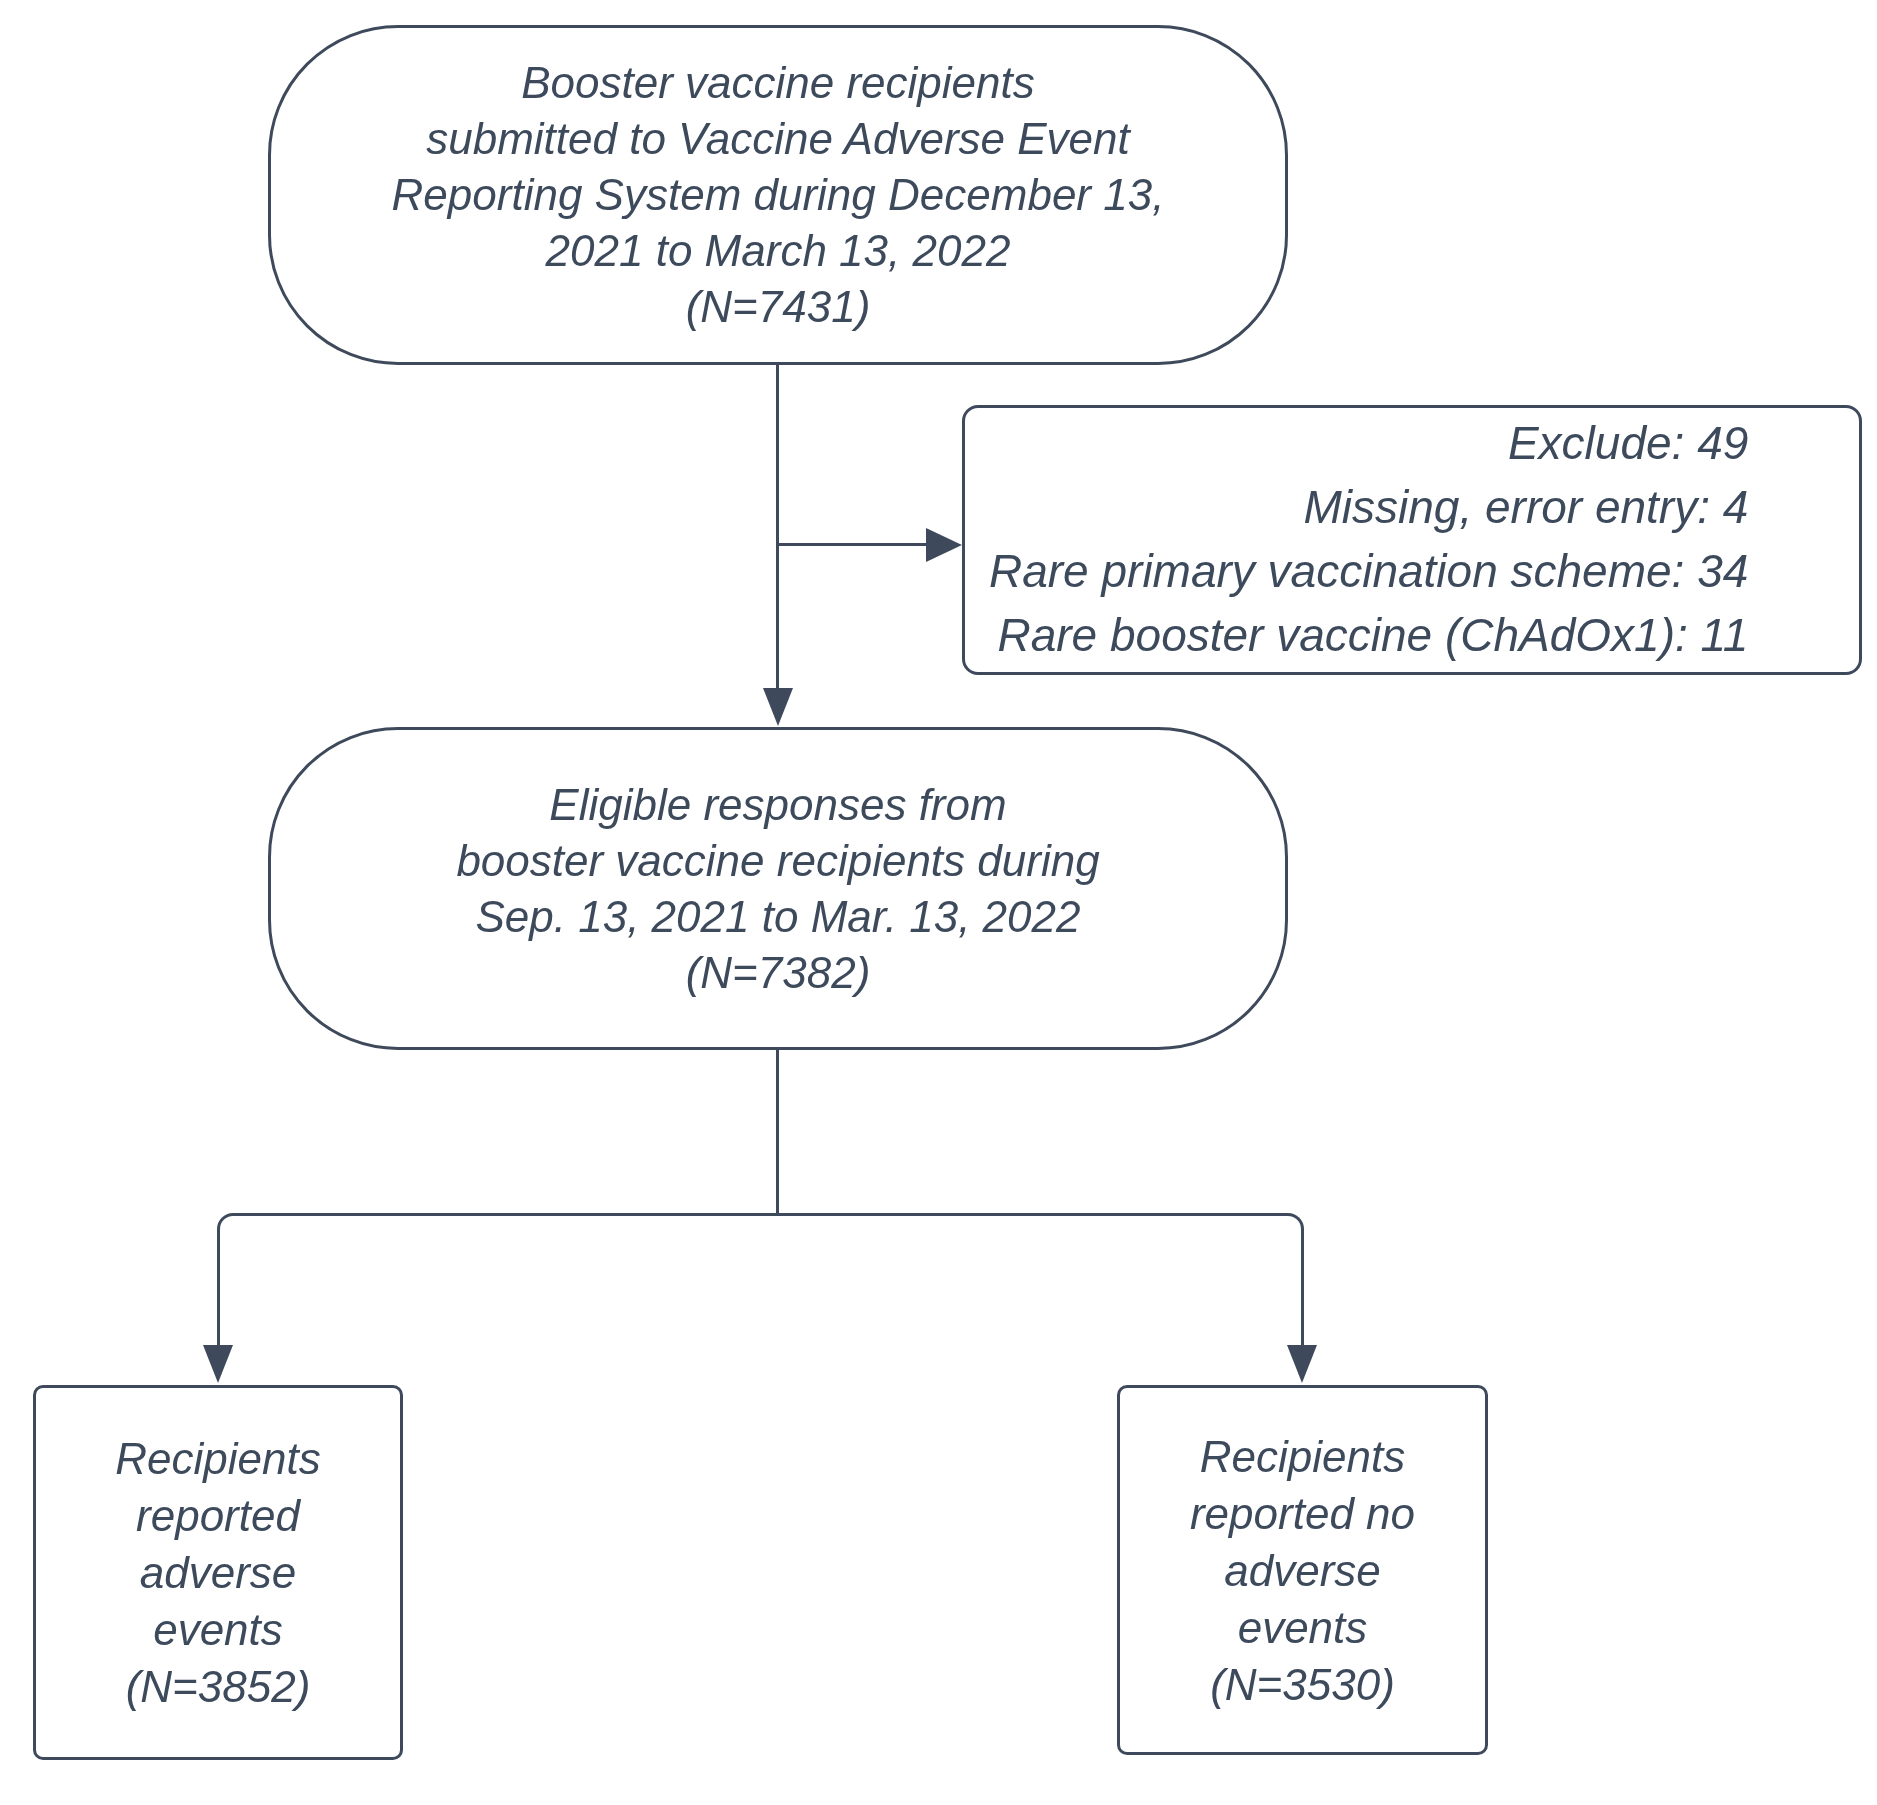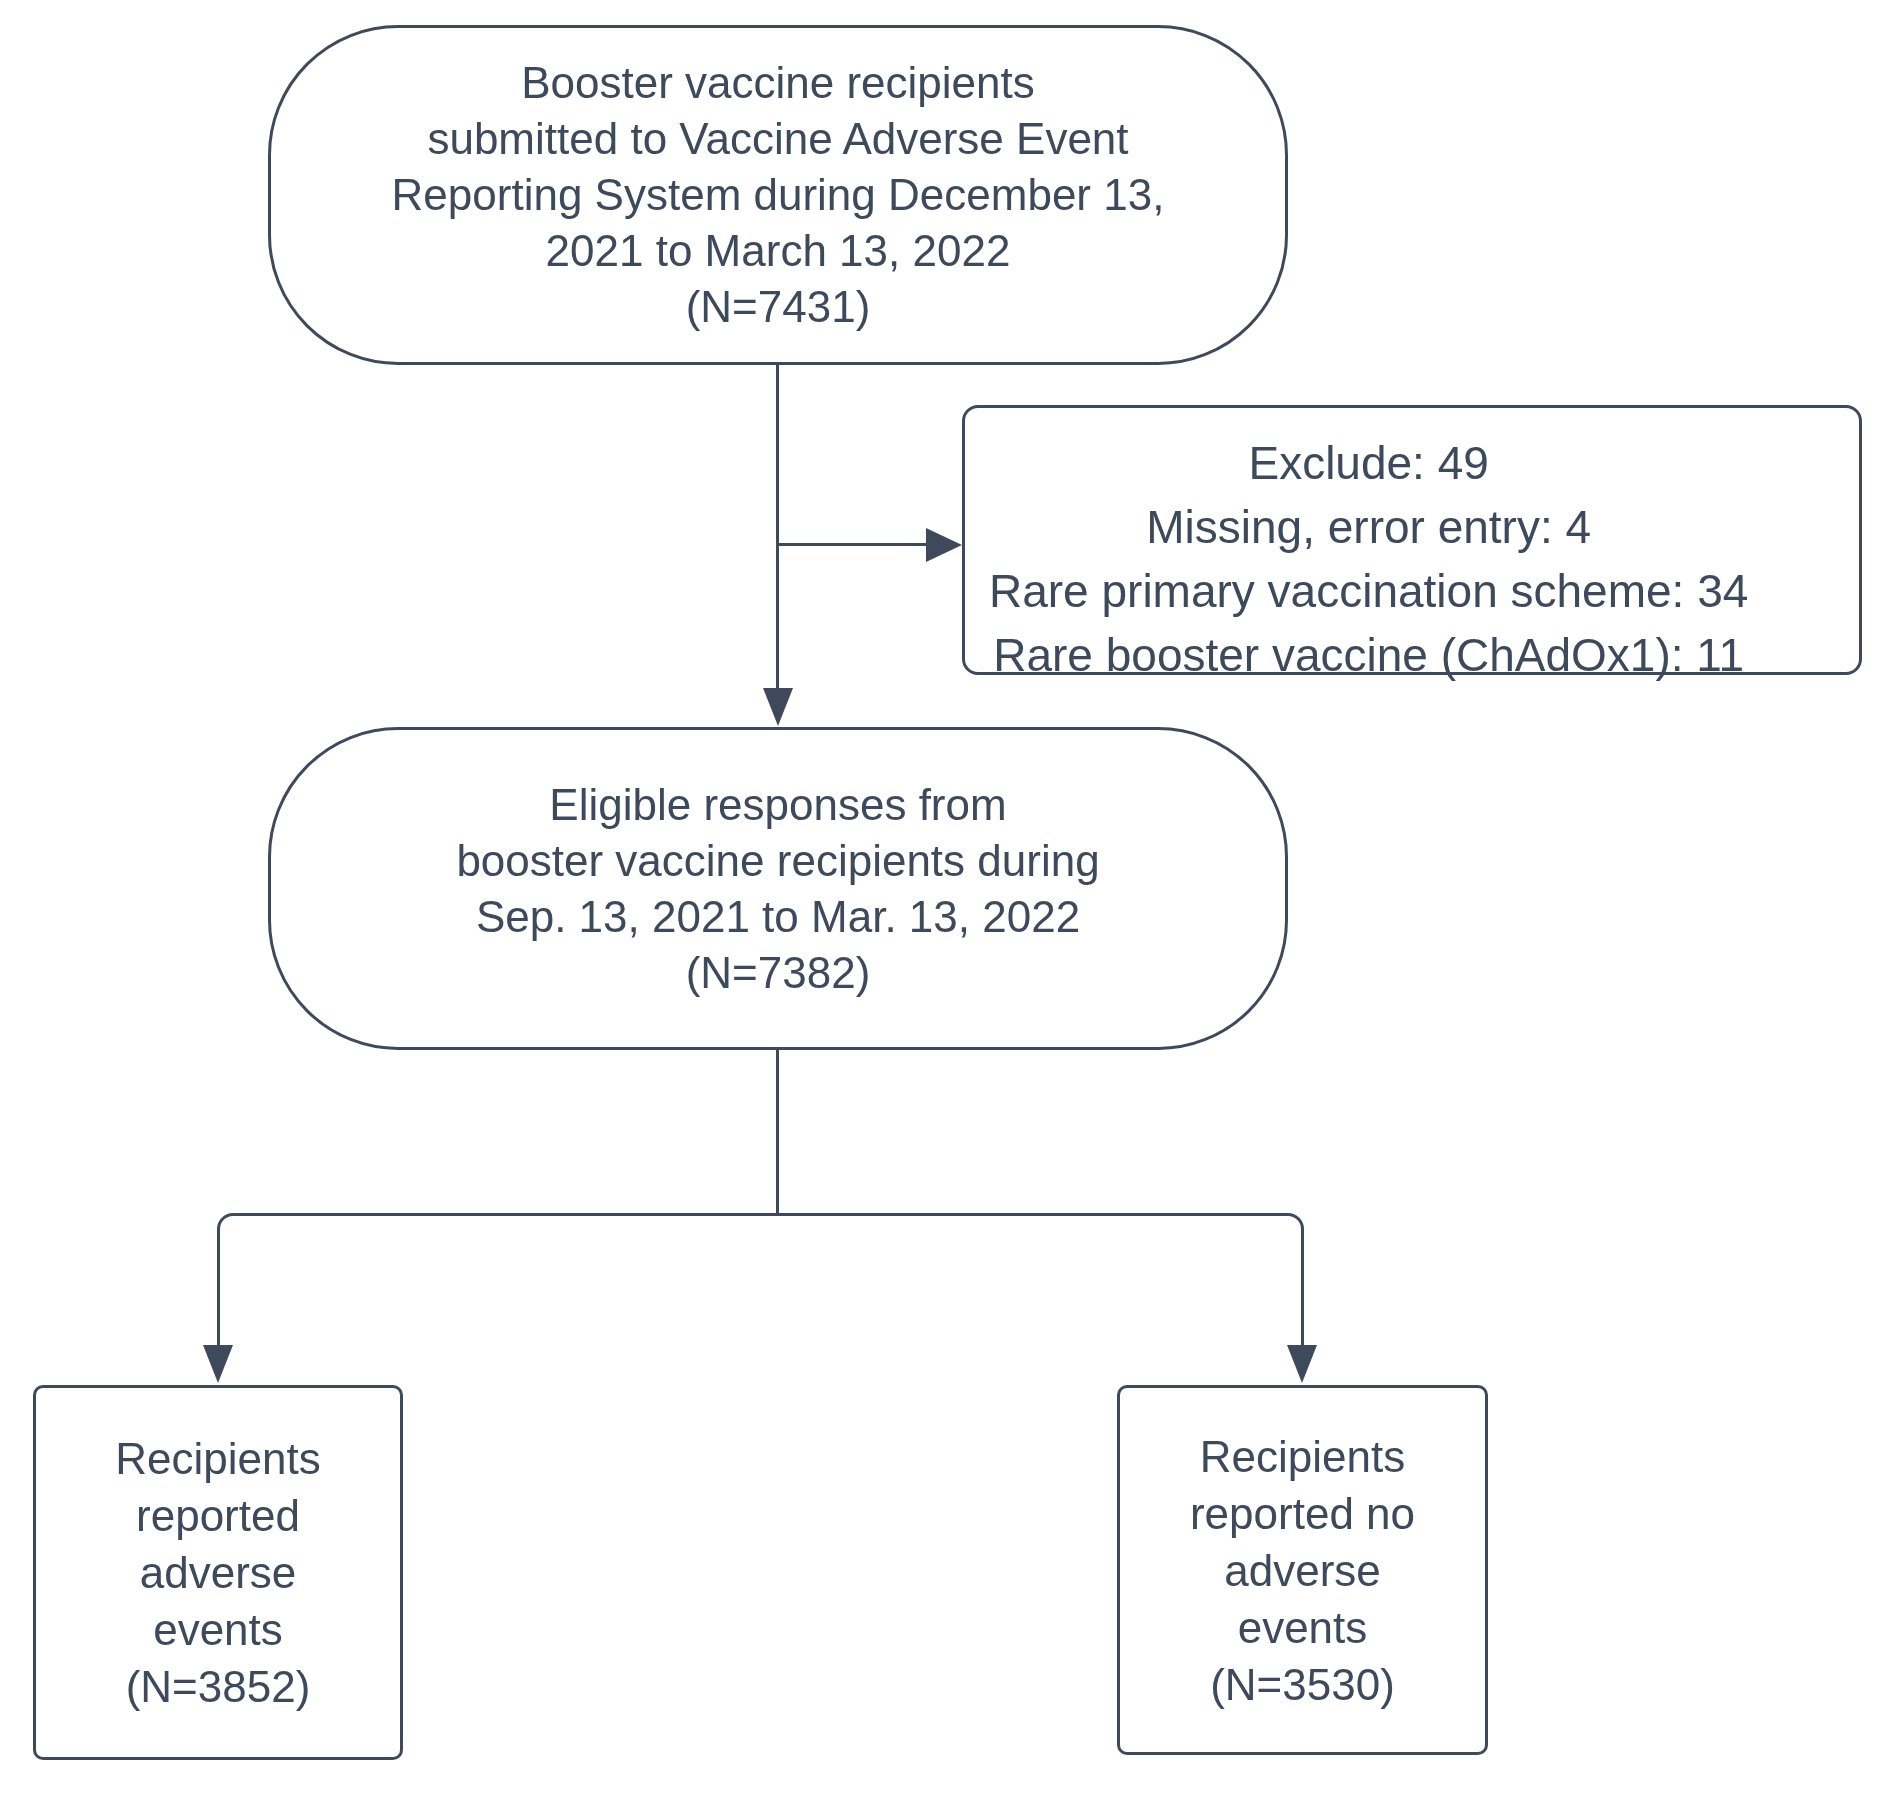--- a/index.html
+++ b/index.html
@@ -18,43 +18,43 @@
     overflow:hidden;
   }
   .node{
     position:absolute;
     box-sizing:border-box;
     border:3px solid var(--stroke);
     background:var(--bg);
     display:flex;
     align-items:center;
     justify-content:center;
+    font-style:italic;
   }
   .node-text{
     white-space:pre-line;
     text-align:center;
     font-size:44px;
     line-height:56px;
     color:var(--text);
   }
   
   .top-box{left:268px;top:25px;width:1020px;height:340px;border-radius:130px;}
   
   .middle-box{left:268px;top:727px;width:1020px;height:323px;border-radius:130px;}
   
   .exclude-box{
     left:962px;top:405px;width:900px;height:270px;border-radius:16px;
     justify-content:flex-start;align-items:flex-start;
   }
   .exclude-box .node-text{
-    text-align:center;
+    text-align:right;
     font-size:46px;
     line-height:64px;
     padding:3px 0 0 24px;
-    margin-top:20px;
   }
   
   .left-box{left:33px;top:1385px;width:370px;height:375px;border-radius:10px;}
   .right-box{left:1117px;top:1385px;width:371px;height:370px;border-radius:10px;}
   .left-box .node-text,.right-box .node-text{line-height:57px;}
 
   
   .line{position:absolute;background:var(--stroke);}
   .v-top{left:776px;top:364px;width:3px;height:326px;}
   .h-exclude{left:778px;top:543px;width:148px;height:3px;}

